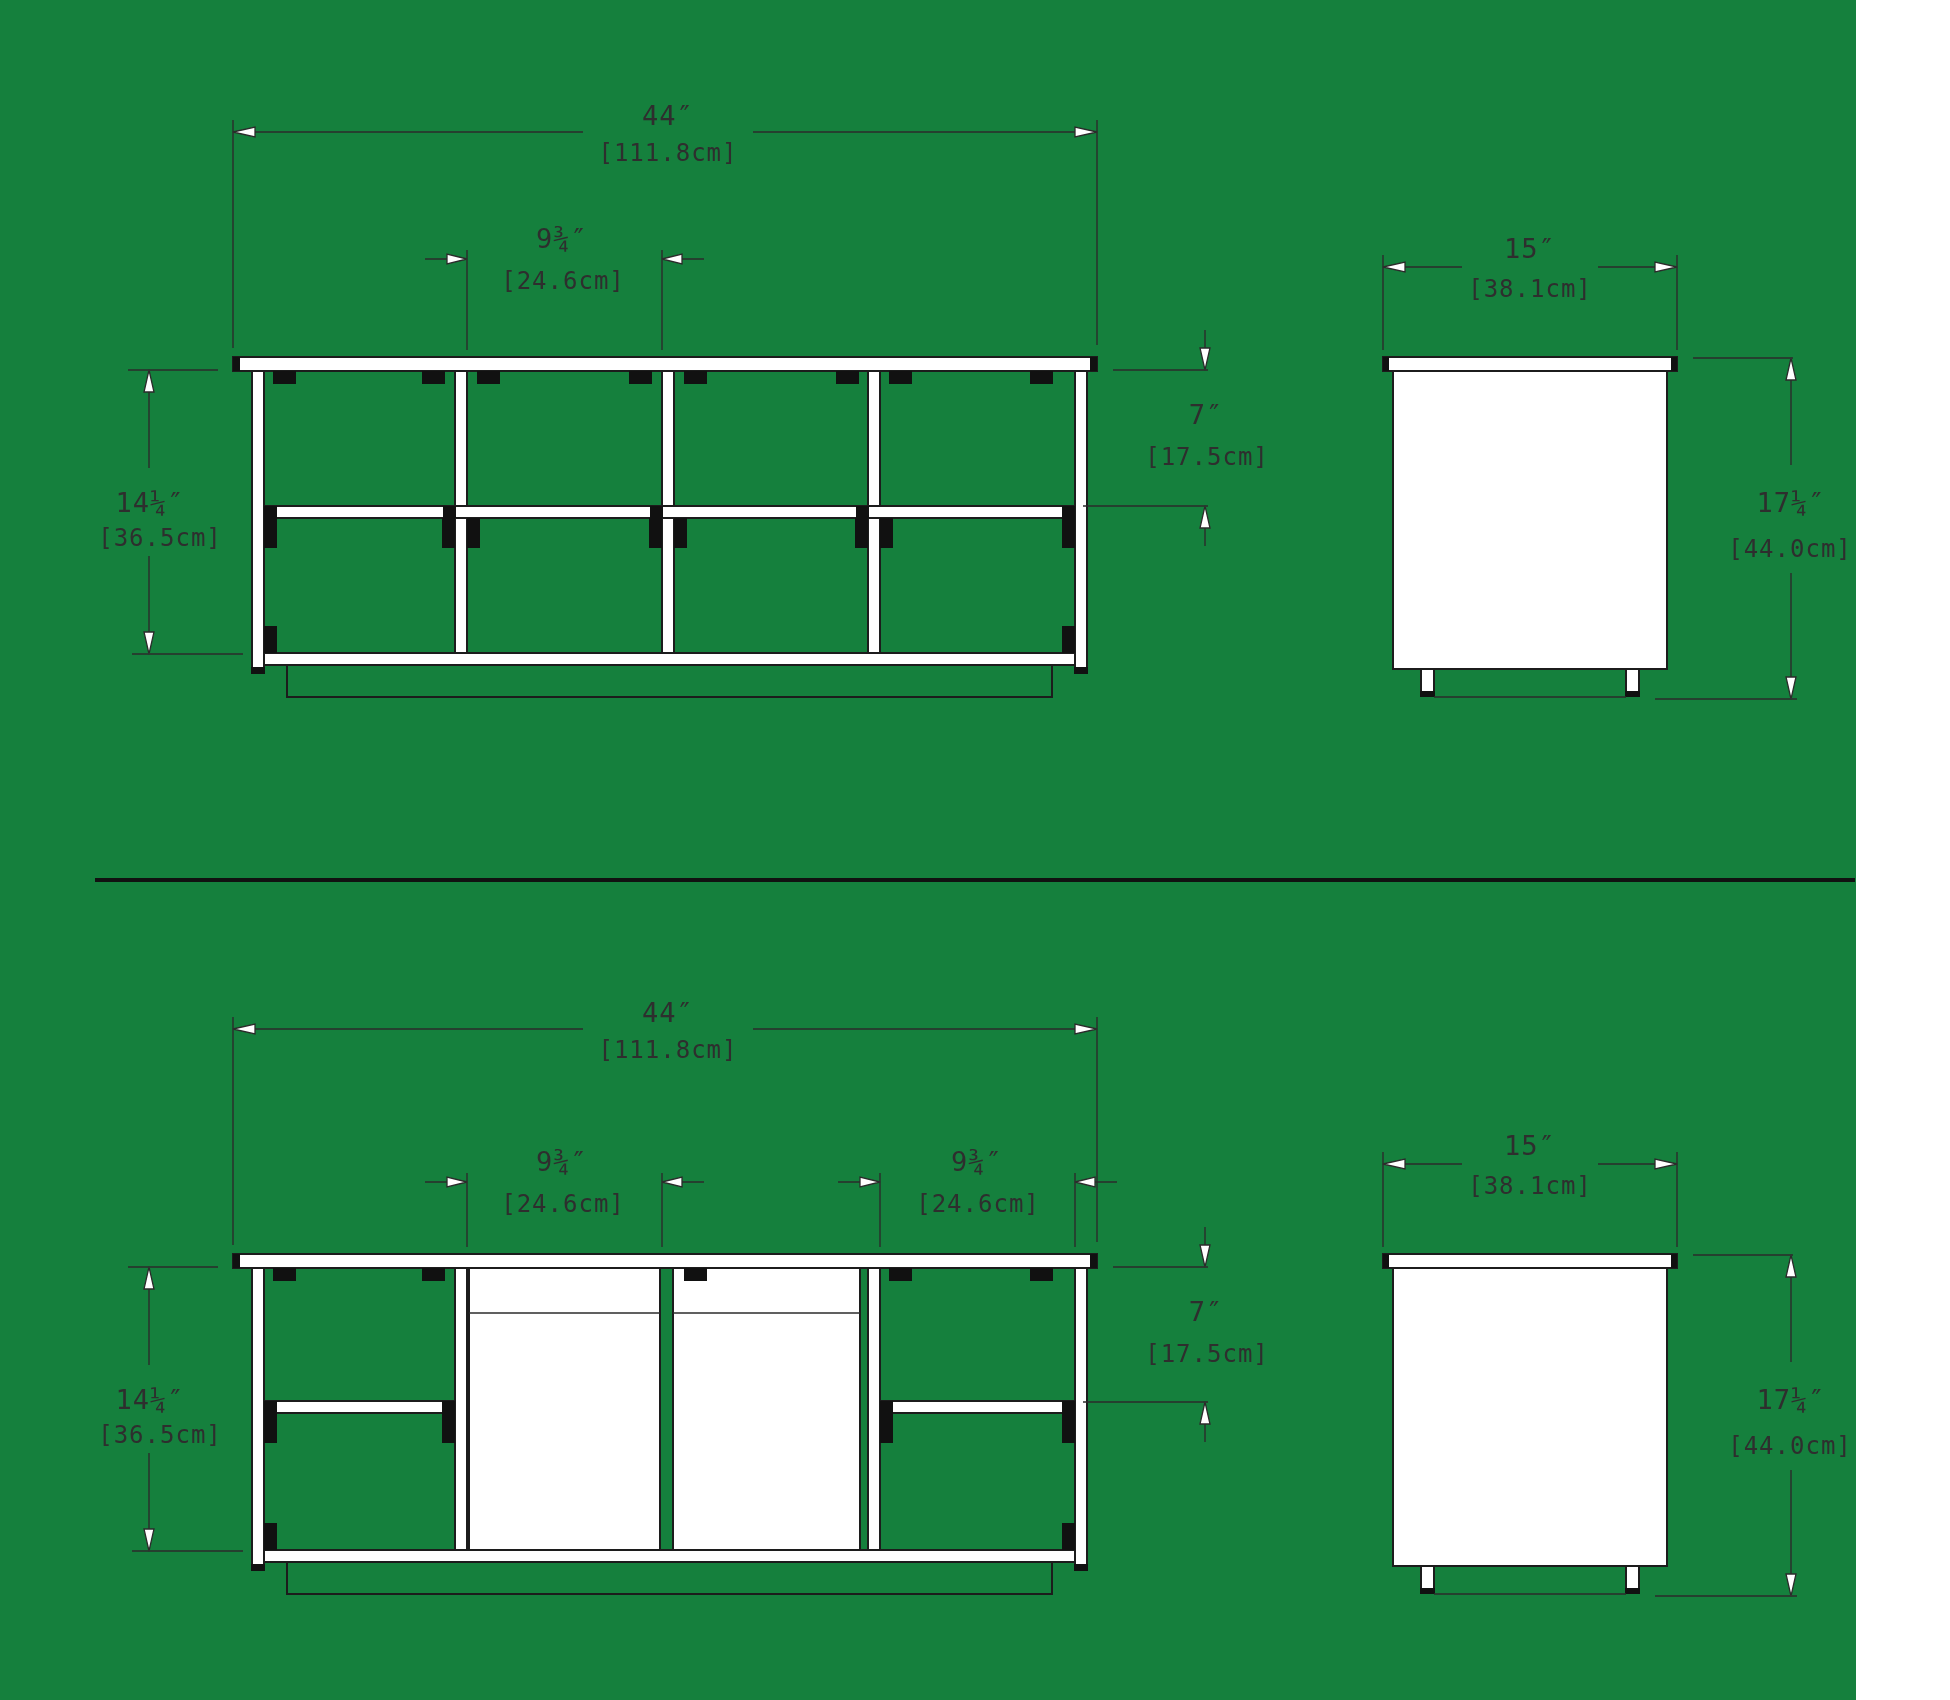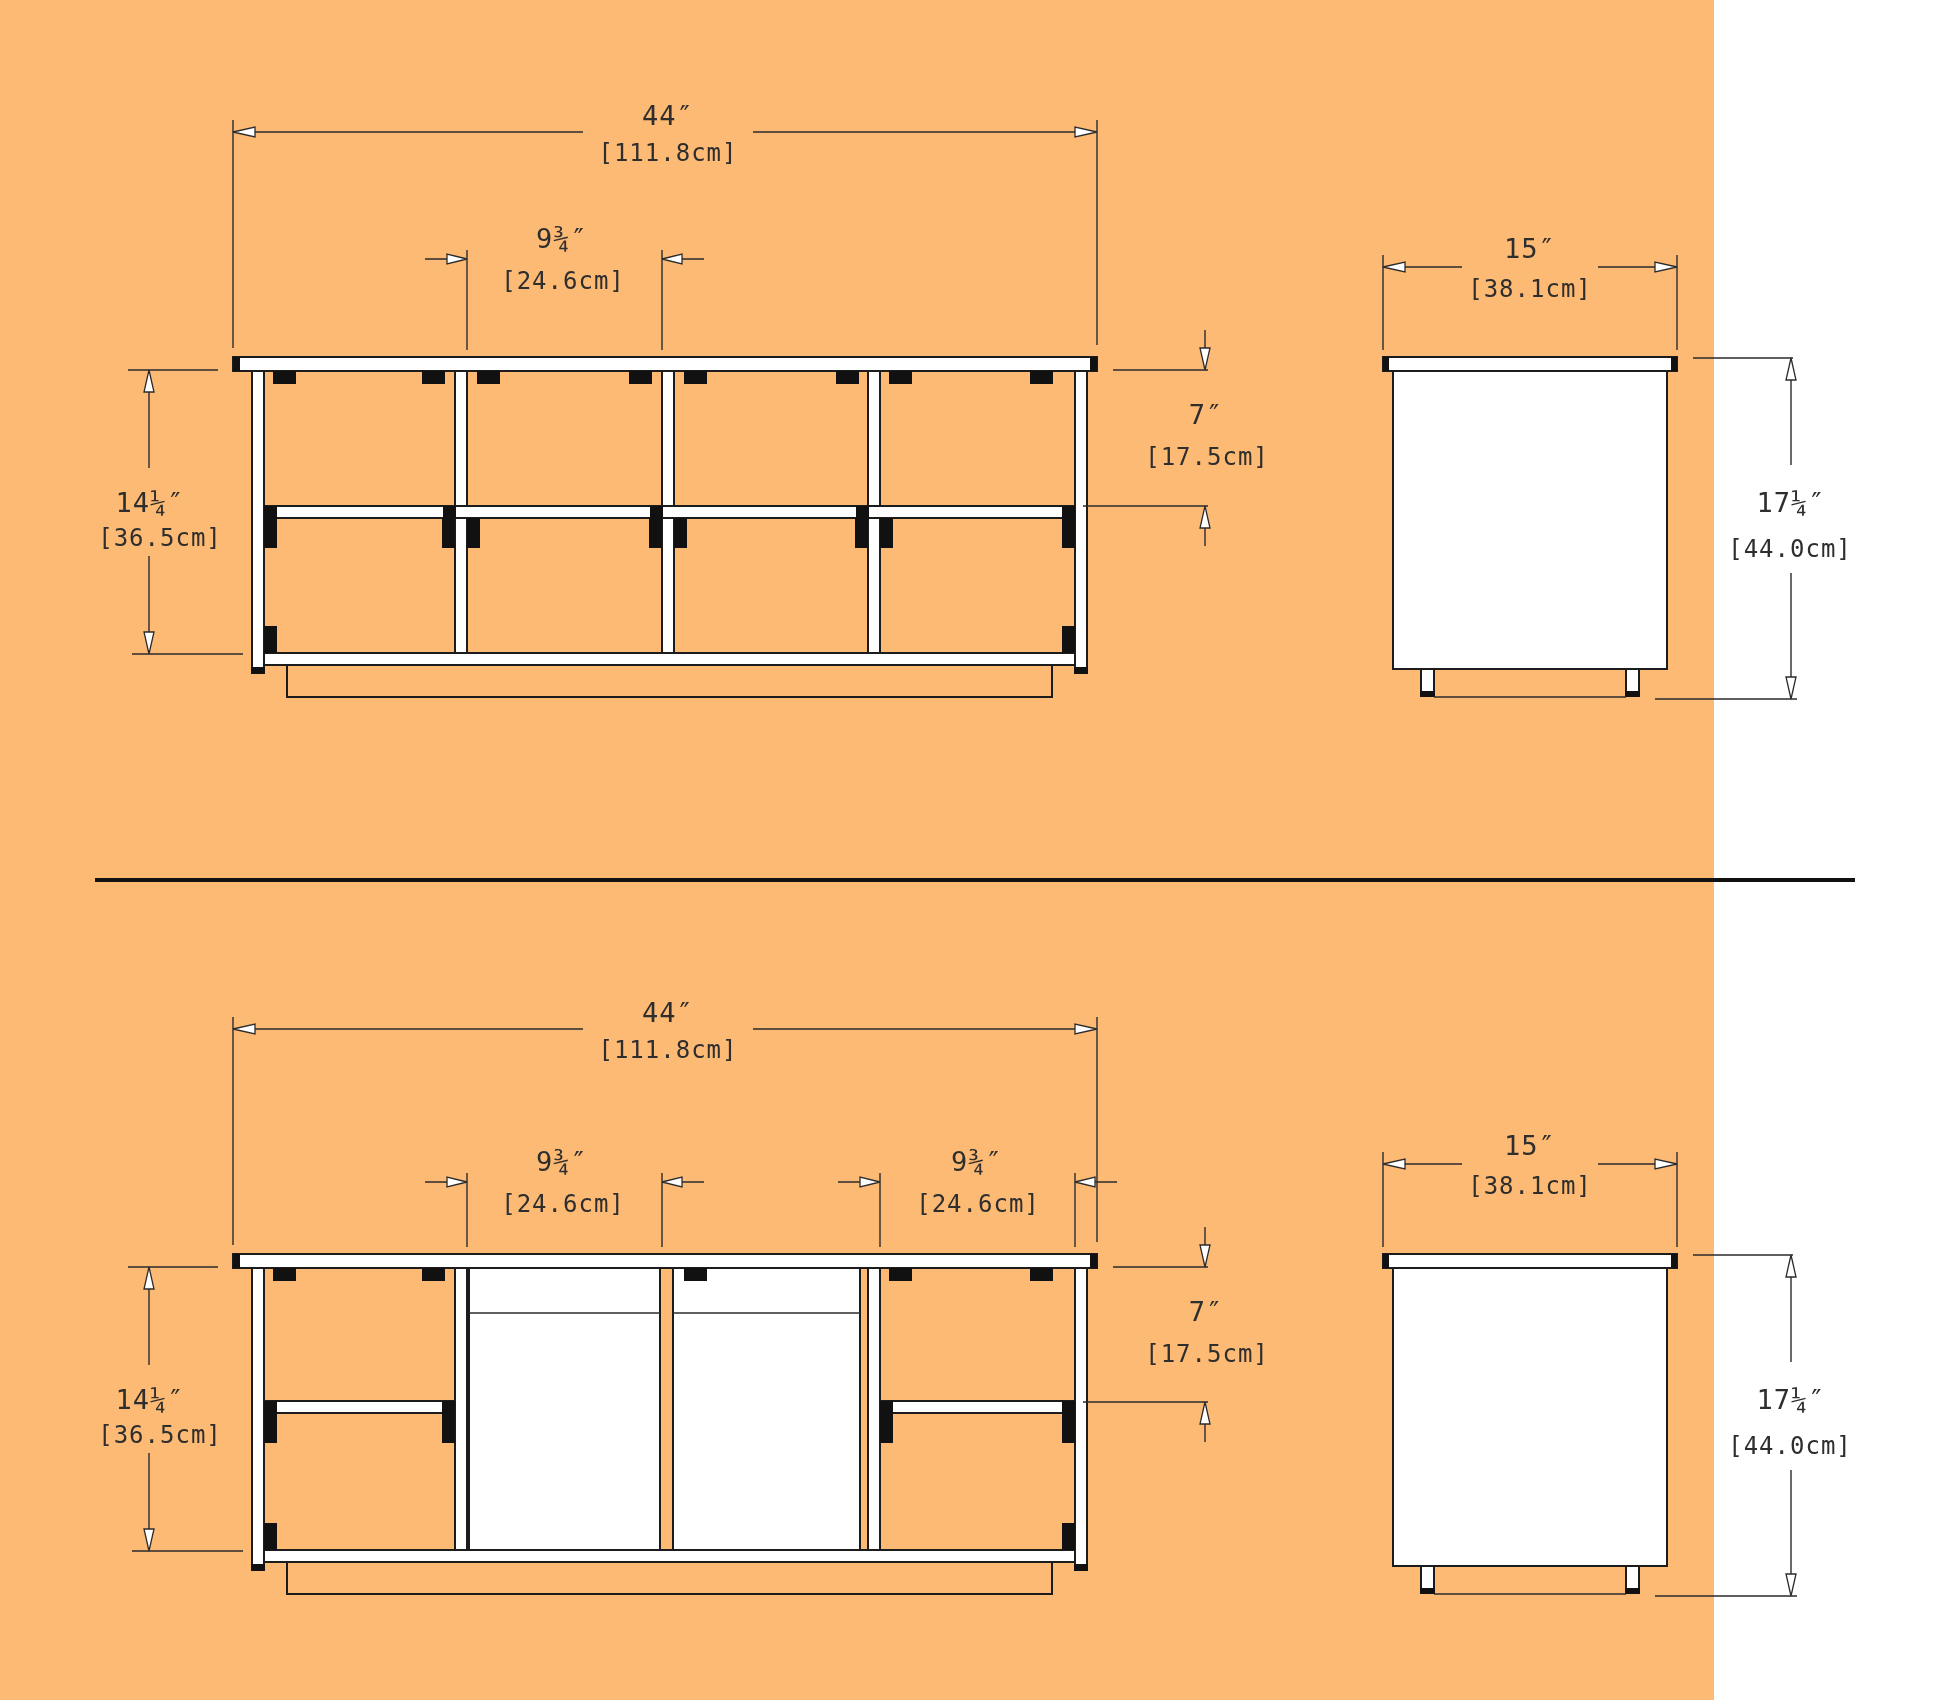--- a/index.html
+++ b/index.html
@@ -1,16 +1,16 @@
 <!DOCTYPE html>
 <html><head>
 <meta charset="utf-8">
 <style>
   html,body{margin:0;padding:0;background:#ffffff;}
-  .sheet{width:1714px;height:1700px;position:relative;background:#fdba74;}
+  .sheet{width:1856px;height:1700px;position:relative;background:#15803d;}
   svg{display:block;}
   .ln  {fill:#fff;stroke:#1c1c1c;stroke-width:2;}
   .lnn {fill:none;stroke:#1c1c1c;stroke-width:2;}
   .dim {fill:none;stroke:#2b2b2b;stroke-width:1.4;}
   .blk {fill:#111;stroke:none;}
   .ah  {fill:#ffffff;stroke:#2b2b2b;stroke-width:1.3;}
   text {font-family:"DejaVu Sans Mono","Liberation Mono",monospace;fill:#2e2e2e;text-anchor:middle;}
   .t1{font-size:27px;letter-spacing:1px;}
   .t2{font-size:24px;letter-spacing:1px;}
 </style>

